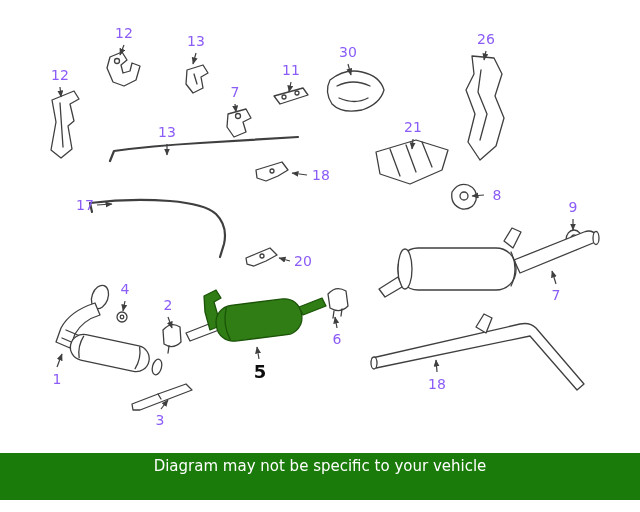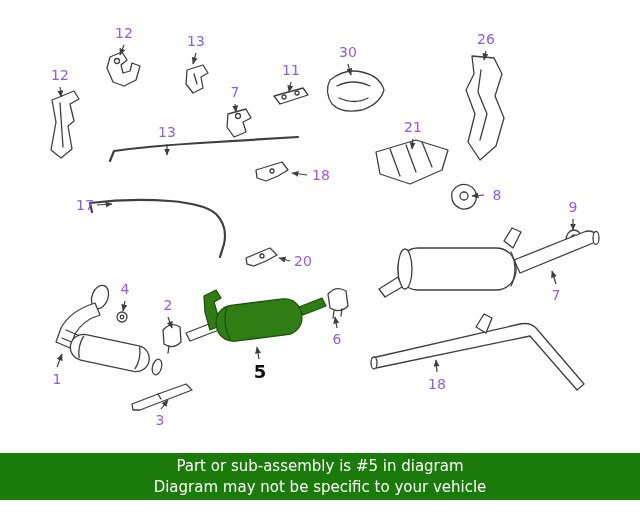--- a/index.html
+++ b/index.html
@@ -209,17 +209,16 @@
   <div class="callout" style="left:291px;top:70px">11</div>
   <div class="callout" style="left:196px;top:41px">13</div>
   <div class="callout" style="left:85px;top:205px">17</div>
   <div class="callout" style="left:321px;top:175px">18</div>
   <div class="callout" style="left:303px;top:261px">20</div>
   <div class="callout" style="left:348px;top:52px">30</div>
   <div class="callout" style="left:413px;top:127px">21</div>
   <div class="callout" style="left:486px;top:39px">26</div>
 
   <div class="banner">
-    <div>Part or sub-assembly is #5 in diagram</div>
     <div>Diagram may not be specific to your vehicle</div>
   </div>
 
 </div>
 
 </body></html>

